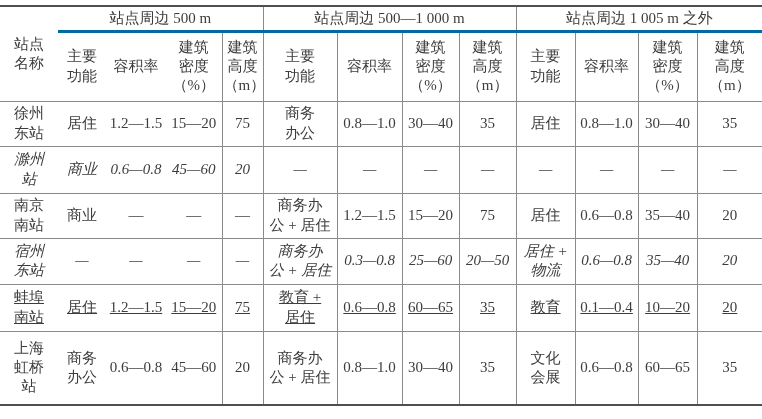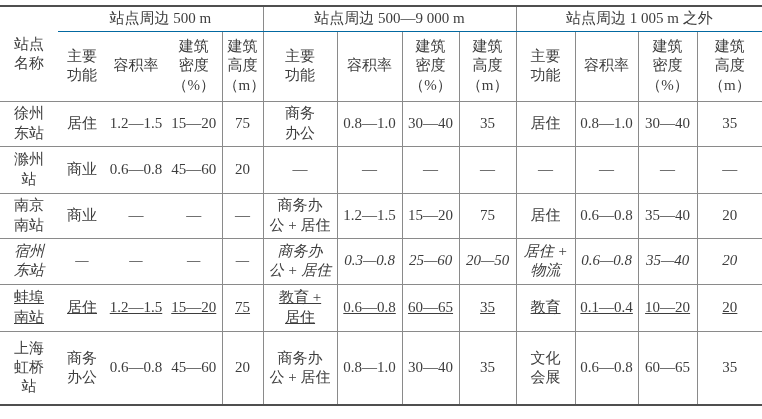--- a/index.html
+++ b/index.html
@@ -12,26 +12,26 @@
   table{
     width:762px;table-layout:fixed;border-collapse:collapse;
     border-top:2px solid #4f4f4f;border-bottom:2px solid #4f4f4f;
   }
   th,td{
     font-weight:normal;font-size:15px;line-height:1.28;
     text-align:center;vertical-align:middle;
     white-space:pre-line;padding:1px 1px;overflow:hidden;
   }
   .br{border-right:1px solid #8a8a8a;}
-  .hb{border-bottom:1px solid #0369a1;}
+  .hb{border-bottom:3px solid #0369a1;}
   tbody td{border-top:1px solid #8a8a8a;}
   tr.gh{height:25px;}
   tr.sh{height:70px;}
   tr.r0{height:45px;}
-  tr.r1{height:47px;}
+  tr.r1{height:47px;font-style:italic;}
   tr.r2{height:45px;}
   tr.r3{height:46px;font-style:italic;}
   tr.r4{height:47px;text-decoration:underline;}
   tr.r5{height:74px;}
 </style>
 </head>
 <body>
 
 <div class="tblwrap">
 <table>
@@ -48,21 +48,21 @@
     <col style="width:59px">
         <col style="width:63px">
         <col style="width:59px">
         <col style="width:65px">
   </colgroup>
   <thead>
     <tr class="gh">
       <th rowspan="2">站点
 名称</th>
       <th colspan="4" class="br hb">站点周边 500 m</th>
-      <th colspan="4" class="br hb">站点周边 500—9 000 m</th>
+      <th colspan="4" class="br hb">站点周边 500—1 000 m</th>
       <th colspan="4" class="hb">站点周边 1 005 m 之外</th>
     </tr>
     <tr class="sh">
       <th>主要
 功能</th>
       <th>容积率</th>
       <th class="br">建筑
 密度
 （%）</th>
       <th class="br">建筑

